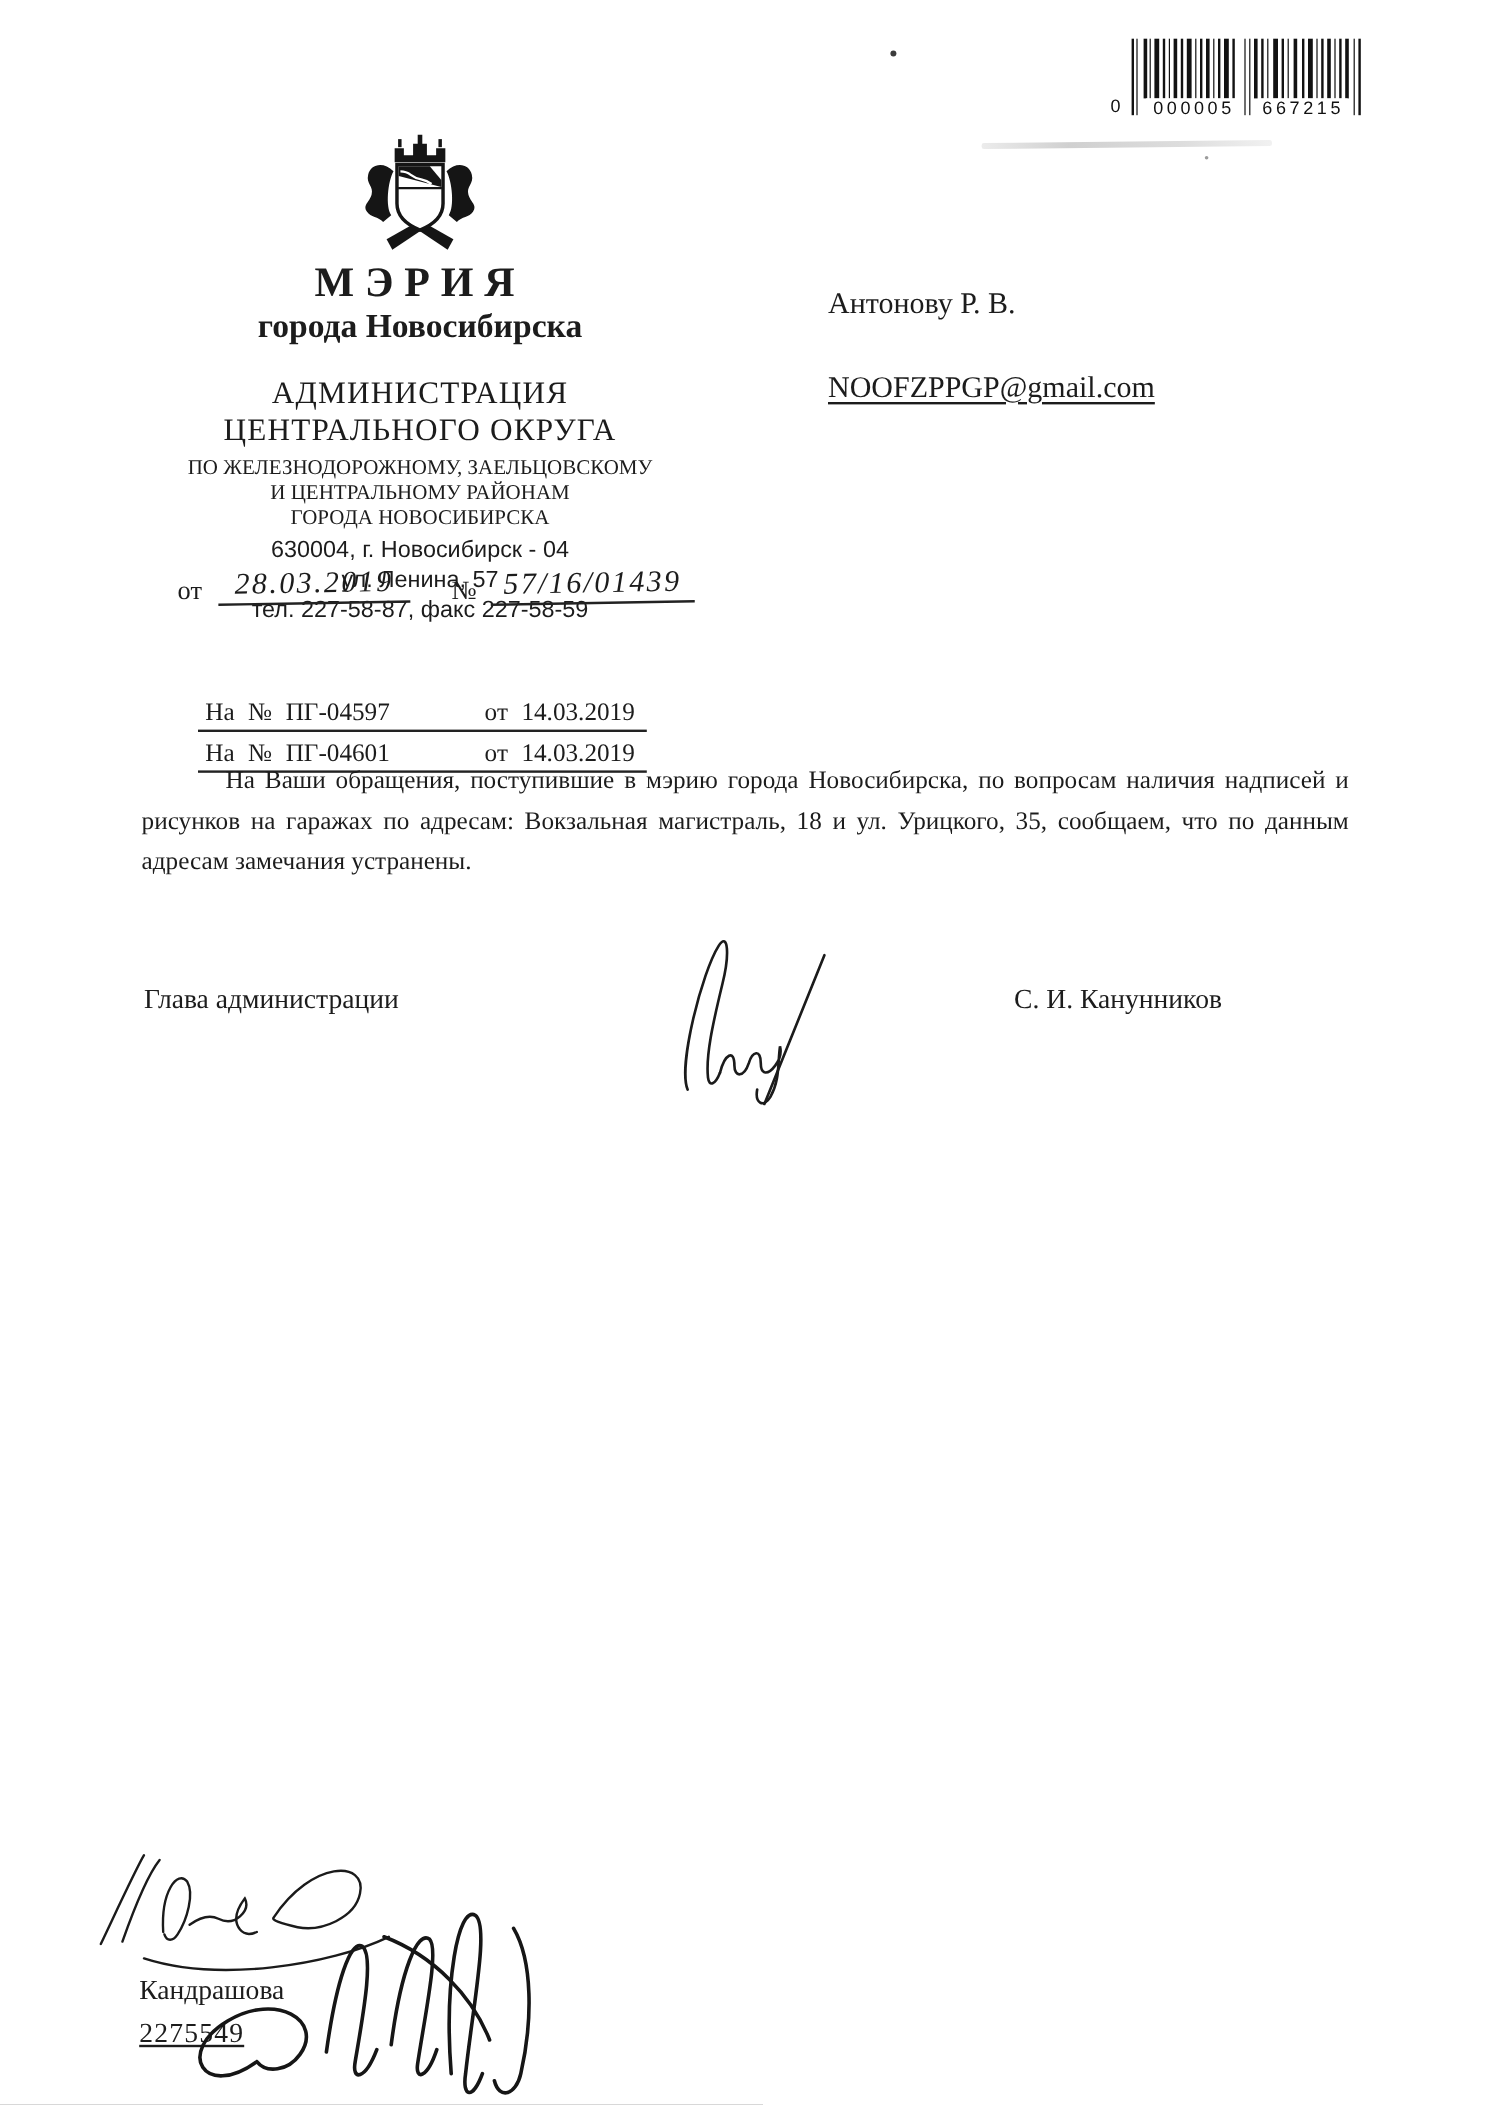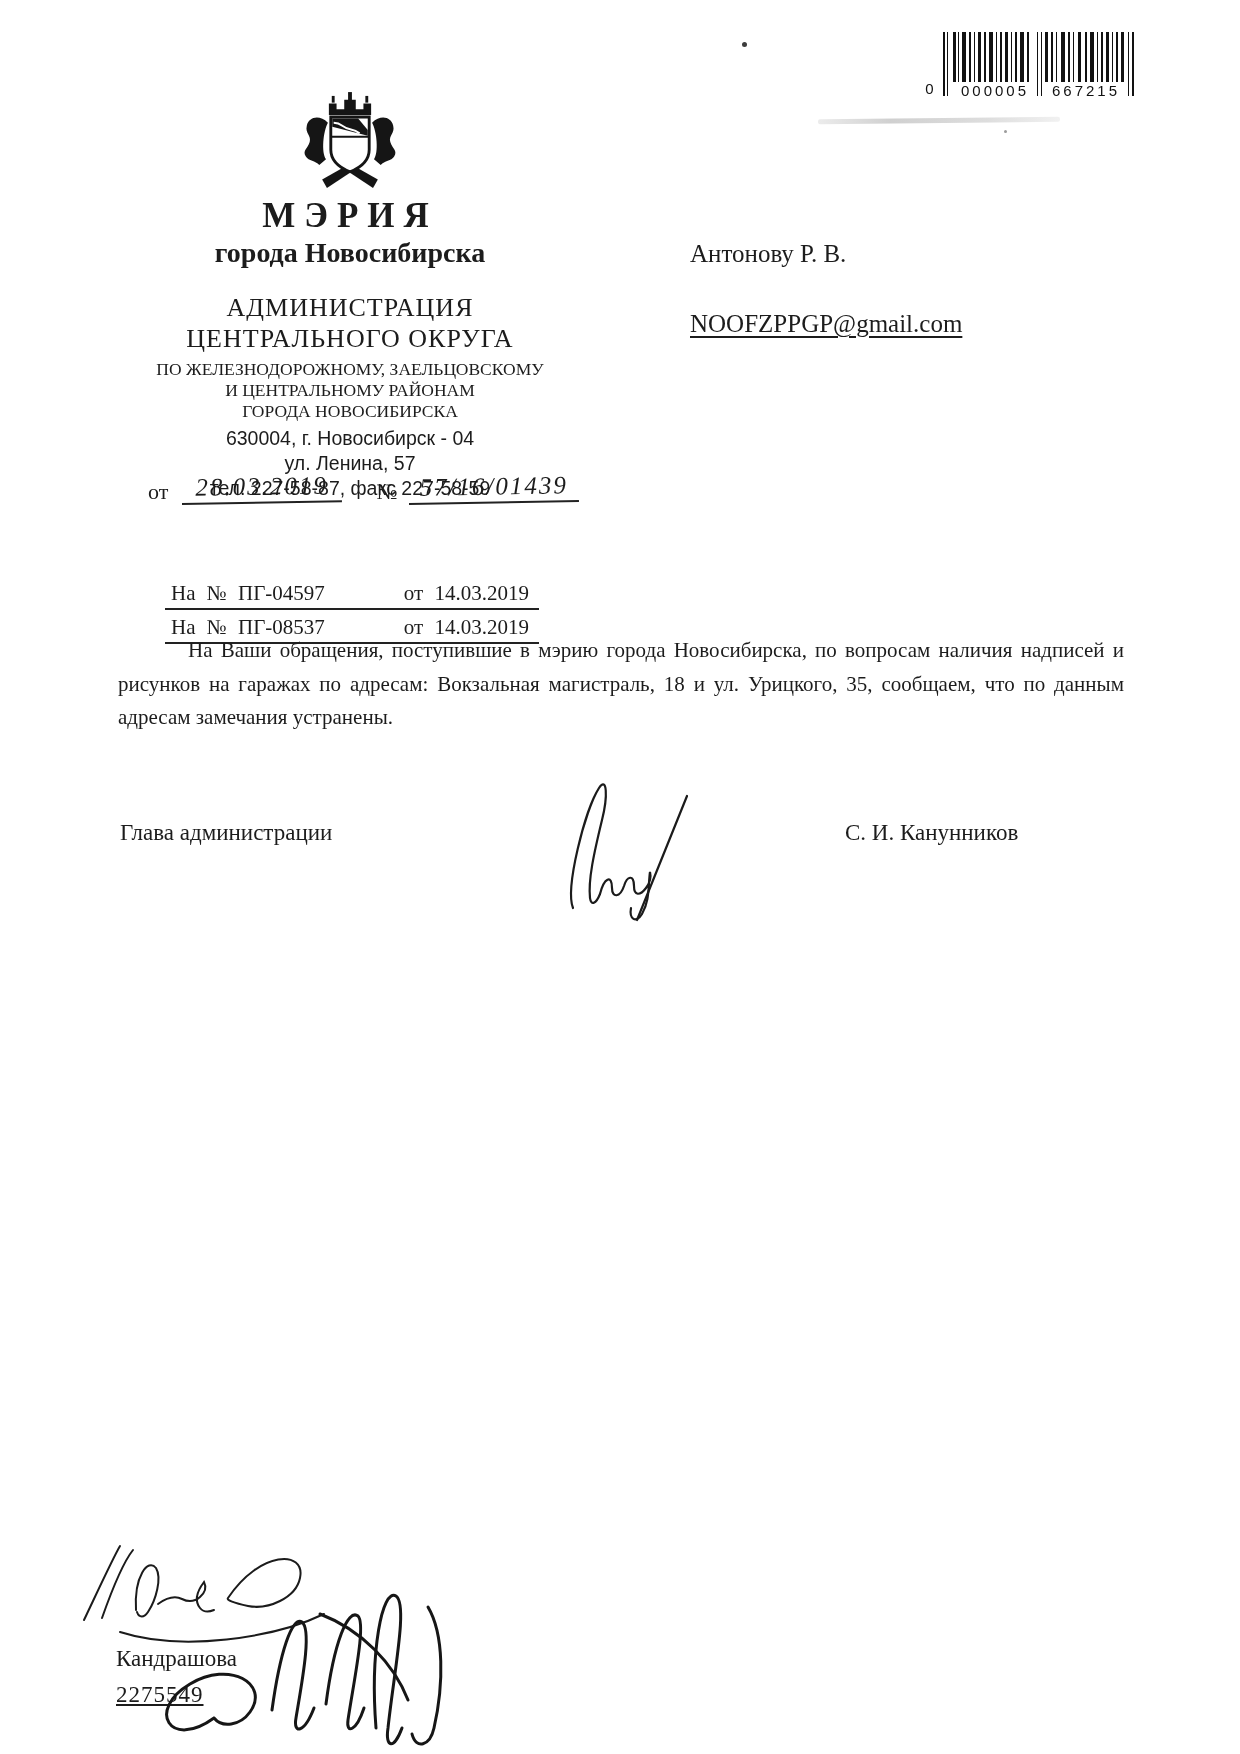--- a/index.html
+++ b/index.html
@@ -17,21 +17,21 @@
   }
   .bc-d0{left:-2px;top:48px;width:16px;}
   .bc-d1{left:30px;top:50px;width:80px;}
   .bc-d2{left:124px;top:50px;width:74px;}
   .smudge{position:absolute;left:818px;top:118px;width:242px;height:5px;
     background:linear-gradient(90deg,#dcdcdc,#a9a9a9 30%,#c2c2c2 70%,#e6e6e6);
     opacity:.55;border-radius:2px;transform:rotate(-.6deg);}
   .speck1{position:absolute;left:742px;top:42px;width:5px;height:5px;background:#3c3c3c;border-radius:50%;}
   .speck2{position:absolute;left:1004px;top:130px;width:3px;height:3px;background:#9c9c9c;border-radius:50%;}
   
-  .letterhead{position:absolute;left:115px;top:92px;width:470px;text-align:center;}
+  .letterhead{position:absolute;left:115px;top:112px;width:470px;text-align:center;}
   .emblem{display:block;margin:0 auto 6px auto;}
   .org-title{font-size:35px;font-weight:bold;letter-spacing:9px;line-height:36px;}
   .org-subtitle{font-size:28px;font-weight:bold;line-height:34px;margin-top:2px;}
   .dept-big{font-size:26px;line-height:31px;letter-spacing:1px;margin-top:0;}
   .dept-big.first{margin-top:22px;}
   .dept-small{font-size:17.5px;line-height:21px;}
   .dept-small.first{margin-top:5px;}
   .addr{font-family:"Liberation Sans",sans-serif;font-size:19.5px;line-height:25px;}
   .addr.first{margin-top:4px;}
   
@@ -174,21 +174,21 @@
       </span>
       <span class="ref-right">
         <span>от</span>
         <span>14.03.2019</span>
       </span>
     </div>
     <div class="ref-row">
       <span class="ref-left">
         <span>На</span>
         <span>№</span>
-        <span>ПГ-08537</span>
+        <span>ПГ-04601</span>
       </span>
       <span class="ref-right">
         <span>от</span>
         <span>14.03.2019</span>
       </span>
     </div>
   </div>
 
   <div class="recipient-name">Антонову Р. В.</div>
   <div class="recipient-email">NOOFZPPGP@gmail.com</div>

